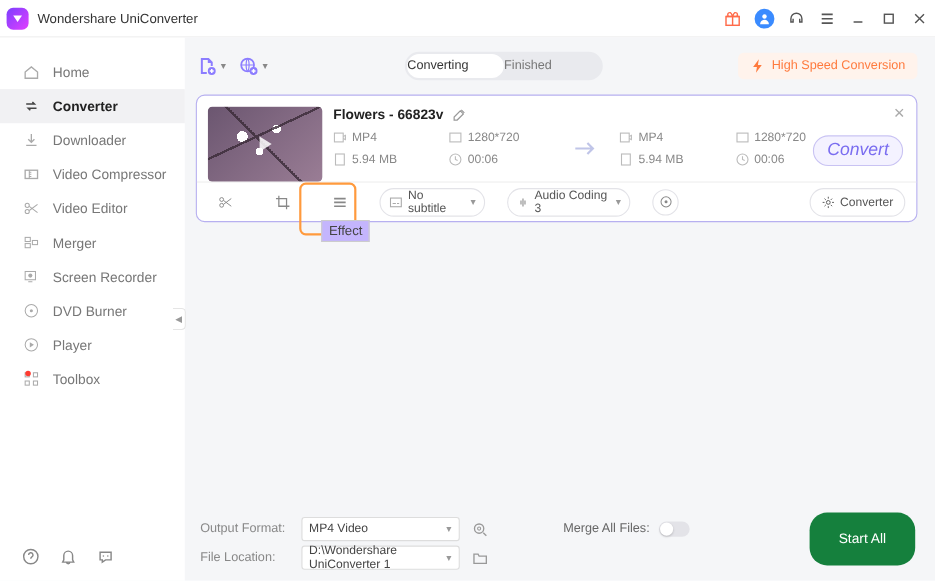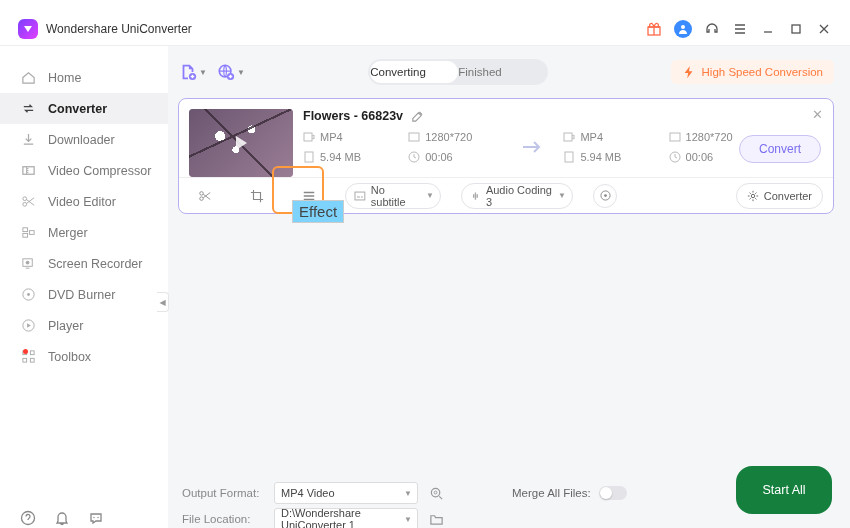--- a/index.html
+++ b/index.html
@@ -1,19 +1,19 @@
 <!DOCTYPE html>
 <html><head>
 <meta charset="utf-8">
 <style>
 * { margin: 0; padding: 0; box-sizing: border-box; font-family: -apple-system, BlinkMacSystemFont, "Segoe UI", Arial, sans-serif; }
 body { width: 850px; height: 528px; background: #fff; overflow: hidden; position: relative; }
 
 
-.titlebar { height: 34px; display: flex; align-items: center; padding: 0 18px; border-bottom: 1px solid #eee; margin-top: 12px; }
+.titlebar { height: 34px; display: flex; align-items: center; padding: 0 6px; border-bottom: 1px solid #eee; }
 .titlebar .app-logo { width: 20px; height: 20px; background: linear-gradient(135deg,#7b3fff,#e23eff); border-radius: 6px; display: flex; align-items: center; justify-content: center; margin-right: 8px; }
 .titlebar .app-logo svg { width: 12px; height: 12px; }
 .titlebar .app-title { font-size: 12px; color: #333; font-weight: 500; flex: 1; }
 .titlebar .tb-right { display: flex; align-items: center; gap: 12px; }
 .titlebar .tb-icon { width: 16px; height: 16px; display: flex; align-items: center; justify-content: center; color: #555; cursor: pointer; }
 .titlebar .tb-icon.gift { color: #ff6b4a; }
 .titlebar .tb-icon.avatar { width: 18px; height: 18px; background: #3a8bff; border-radius: 50%; color: #fff; }
 
 
 .layout { display: flex; height: calc(528px - 34px); }
@@ -54,27 +54,27 @@
 .fileinfo { flex: 1; }
 .file-title-row { display: flex; align-items: center; gap: 8px; margin-bottom: 8px; }
 .file-title { font-size: 12.5px; font-weight: 600; color: #222; }
 .edit-ic { color: #999; cursor: pointer; }
 .spec-cell { display: flex; align-items: center; gap: 5px; min-width: 66px; }
 .spec-grid { display: grid; grid-template-columns: auto auto 40px auto auto auto; gap: 8px 10px; align-items: center; font-size: 11px; color: #888; }
 .spec-ic { width: 12px; height: 12px; color: #bbb; display: inline-flex; }
 .arrow-cell { grid-row: 1 / 3; grid-column: 3; color: #c0c5e8; display: flex; align-items: center; justify-content: center; }
 .gear-out { grid-row: 1 / 3; grid-column: 6; color: #888; cursor: pointer; display: flex; align-items: center; justify-content: center; }
 
-.convert-one { position: absolute; right: 12px; top: 36px; border: 1px solid #c9c3f3; color: #7a6df0; background: #f4f2ff; border-radius: 15px; height: 28px; width: 82px; font-size: 12px; cursor: pointer; }
+.convert-one { position: absolute; right: 12px; top: 36px; border: 1px solid #c9c3f3; color: #7a6df0; background: #f4f2ff; border-radius: 15px; height: 28px; width: 82px; font-size: 16px; cursor: pointer; font-style: italic; }
 
 .card-toolbar { border-top: 1px solid #eee; height: 36px; display: flex; align-items: center; padding: 0 10px; gap: 20px; }
 .tool-btn { width: 32px; height: 26px; display: flex; align-items: center; justify-content: center; color: #888; cursor: pointer; border-radius: 4px; }
 .tool-btn svg { width: 14px; height: 14px; }
 .effect-highlight { position: absolute; left: 272px; top: 166px; width: 52px; height: 48px; border: 2px solid #ff9a3d; border-radius: 6px; pointer-events: none; }
-.effect-tooltip { position: absolute; left: 292px; top: 200px; background: #7dd3fc; border: 1px solid #ccc; font-size: 15px; padding: 2px 6px; color: #444; }
+.effect-tooltip { position: absolute; left: 292px; top: 200px; background: #c4b5fd; border: 1px solid #ccc; font-size: 12px; padding: 2px 6px; color: #444; }
 
 .pill-select { height: 26px; border: 1px solid #e3e3e8; border-radius: 13px; font-size: 11px; color: #555; background: #fff; display: flex; align-items: center; padding: 0 18px 0 8px; cursor: pointer; position: relative; gap: 5px; }
 .pill-select .dd { position: absolute; right: 6px; font-size: 8px; color: #999; }
 .info-circ { width: 24px; height: 24px; border: 1px solid #e3e3e8; border-radius: 12px; display: flex; align-items: center; justify-content: center; color: #888; cursor: pointer; font-size: 11px; }
 .settings-pill { margin-left: auto; display: flex; align-items: center; gap: 5px; height: 26px; border: 1px solid #e3e3e8; border-radius: 13px; font-size: 11px; padding: 0 10px; cursor: pointer; color: #555; }
 
 
 .footer { margin-top: auto; padding: 6px 0 0 4px; font-size: 11.5px; color: #666; }
 .foot-row { display: flex; align-items: center; height: 26px; gap: 10px; }
 .foot-label { width: 82px; color: #888; }

